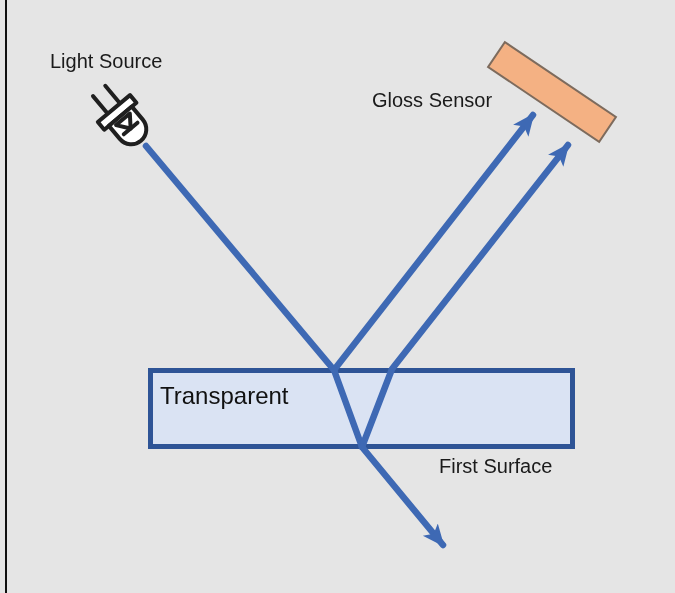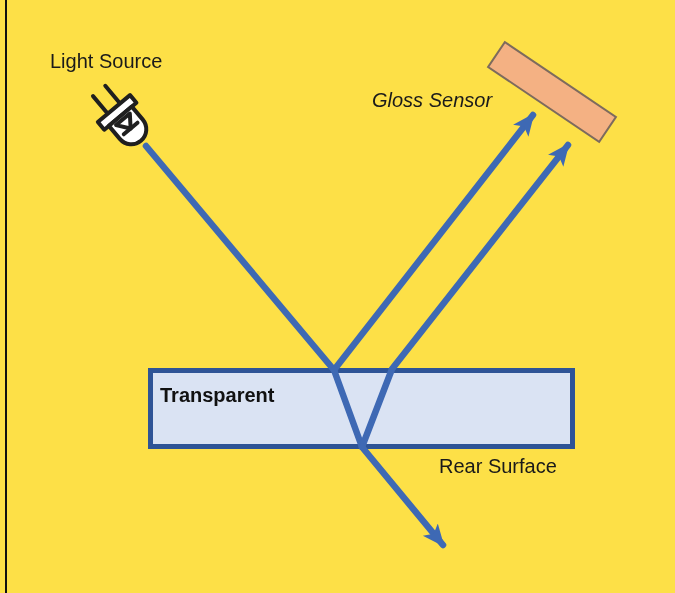--- a/index.html
+++ b/index.html
@@ -1,20 +1,20 @@
 <!DOCTYPE html>
 <html><head>
 <meta charset="utf-8">
 <style>
   html, body { margin: 0; padding: 0; background: #ffffff; }
   .canvas {
     position: relative;
     width: 675px;
     height: 593px;
-    background: #fde047;
+    background: #e5e5e5;
     overflow: hidden;
     font-family: "Liberation Sans", sans-serif;
   }
   .edge-line {
     position: absolute;
     left: 5px; top: 0;
     width: 2px; height: 593px;
     background: #101010;
   }
   .diagram-svg {
@@ -32,27 +32,26 @@
     position: absolute;
     color: #1a1a1a;
     font-size: 20px;
     line-height: 24px;
     white-space: nowrap;
   }
   .material-label {
     position: absolute;
     left: 160px; top: 379px;
     color: #111111;
-    font-size: 20px;
+    font-size: 24px;
     line-height: 33px;
-    font-weight: bold;
   }
   .material-label .line2 { padding-left: 7px; }
   .lbl-light-source { left: 50px;  top: 49px;  }
-  .lbl-gloss-sensor { left: 372px; top: 88px; font-style: italic;  }
+  .lbl-gloss-sensor { left: 372px; top: 88px;  }
   .lbl-first-surface{ left: 150px; top: 340px; }
   .lbl-rear-surface { left: 439px; top: 454px; }
   .icon-stroke {
     stroke-width: 4;
     stroke-linecap: round;
     stroke-linejoin: round;
   }
 </style>
 </head>
 <body>
@@ -94,15 +93,15 @@
 
   <div class="label lbl-light-source">Light Source</div>
 
   <div class="label lbl-gloss-sensor">Gloss Sensor</div>
 
 
   <div class="material-label">
     <div class="line1">Transparent</div>
   </div>
 
-  <div class="label lbl-rear-surface">Rear Surface</div>
+  <div class="label lbl-rear-surface">First Surface</div>
 
 </div>
 
 </body></html>

